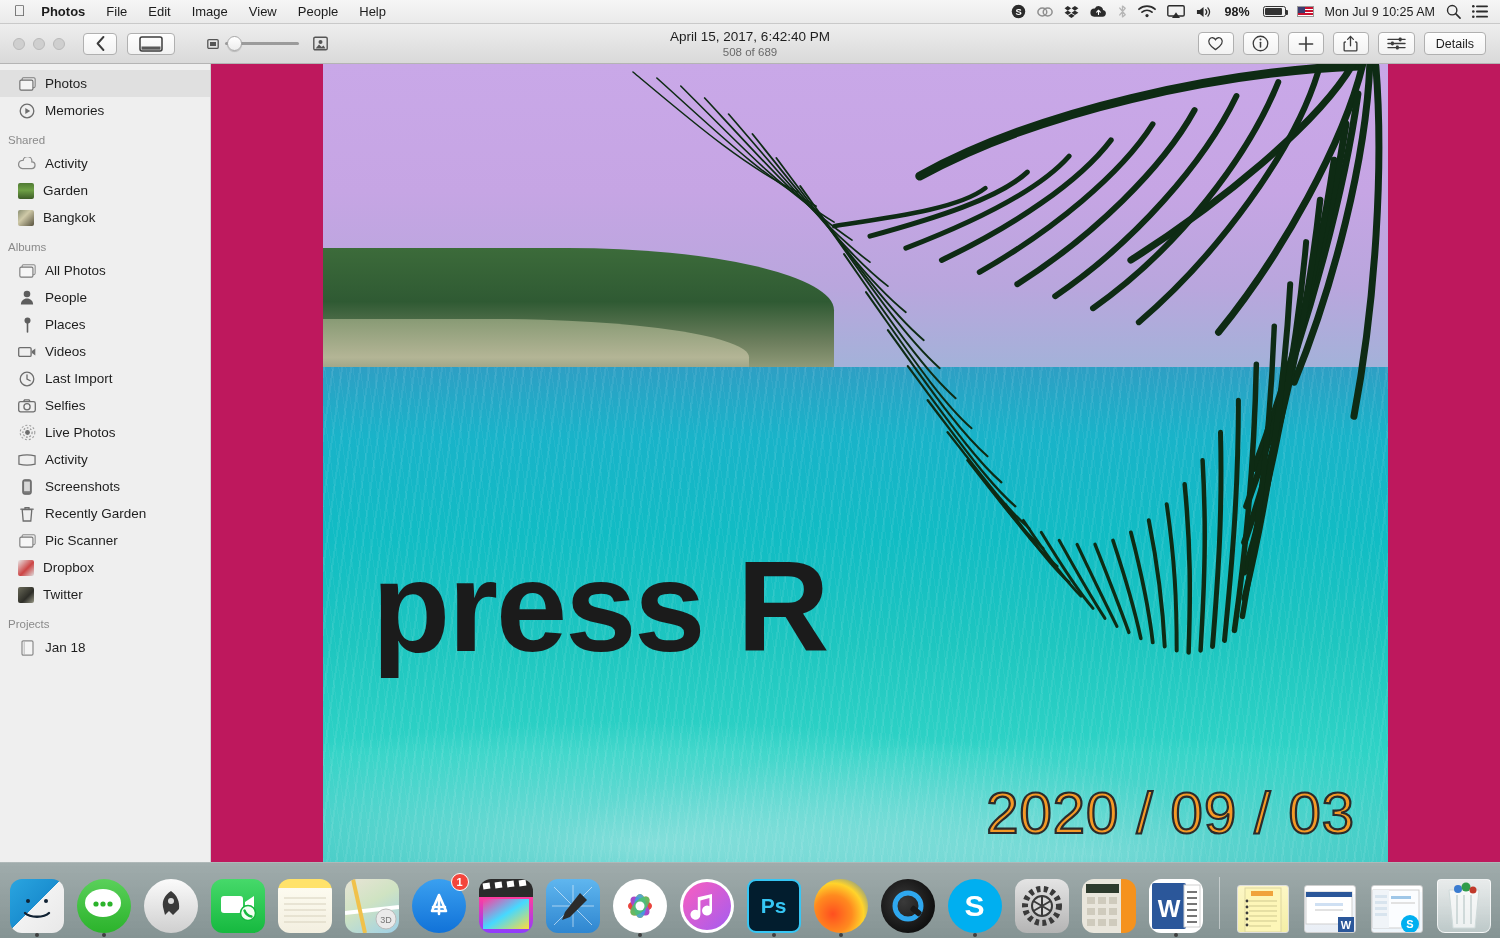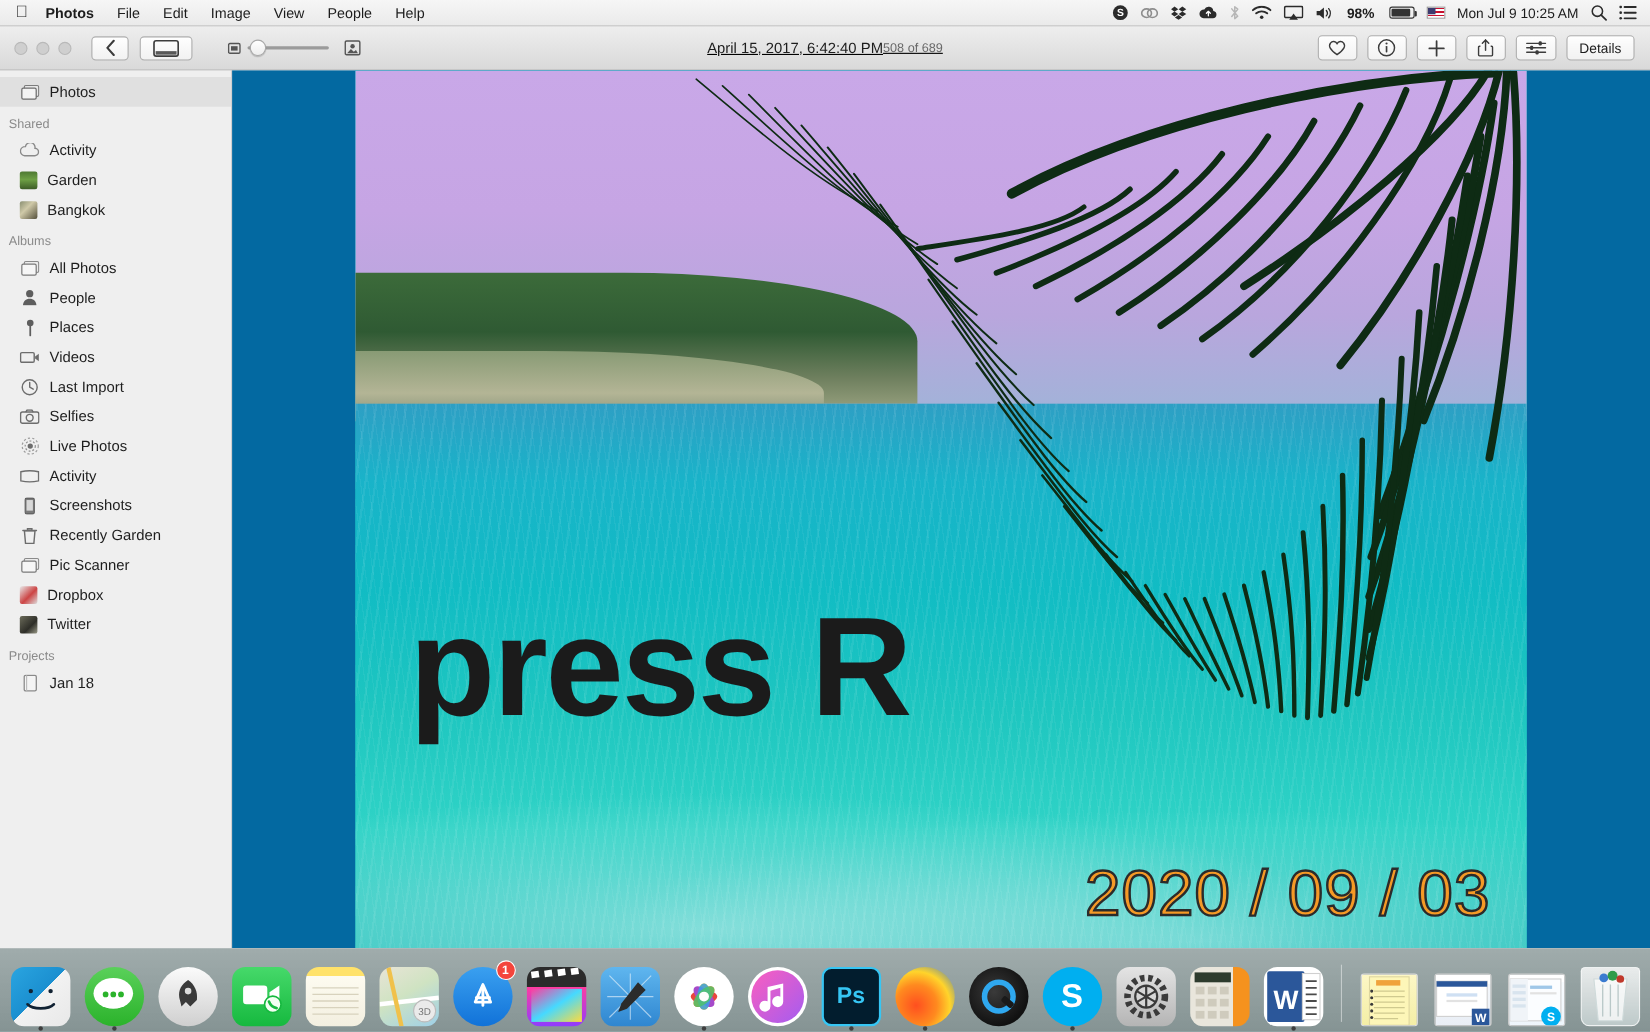--- a/index.html
+++ b/index.html
@@ -52,23 +52,22 @@
     box-shadow:0 1px 0 rgba(255,255,255,.7) inset;
   }
   .tb-group{display:flex;align-items:center;}
   .zoom-slider{display:flex;align-items:center;gap:6px;margin-left:22px;}
   .zoom-track{width:74px;height:3px;background:#9b9b9b;border-radius:2px;position:relative;}
   .zoom-knob{width:15px;height:15px;border-radius:50%;background:linear-gradient(to bottom,#fff,#ededed);
     border:1px solid #a8a8a8;box-shadow:0 1px 1px rgba(0,0,0,.18);}
   .sm-ico{color:#555;display:flex;align-items:center;}
   #title-center{
     position:absolute;left:0;right:0;top:0;bottom:0;
-    display:flex;align-items:center;justify-content:center;
+    display:flex;flex-direction:column;align-items:center;justify-content:center;
     pointer-events:none;
-    text-decoration:underline;
   }
   #title-center .t1{font-size:13.5px;color:#1e1e1e;line-height:16px;}
   #title-center .t2{font-size:11.5px;color:#6a6a6a;line-height:14px;}
   #title-right{margin-left:auto;display:flex;align-items:flex-start;gap:9px;padding-right:14px;z-index:2;}
   #title-right .tb-btn{height:23px;min-width:36px;}
   .details-btn{font-size:12.5px;color:#1c1c1c;padding:0 11px !important;}
 
   
   #content{display:flex;height:798px;width:100%;}
   #sidebar{
@@ -86,21 +85,21 @@
     display:flex;align-items:flex-end;padding-bottom:4px;
   }
   .side-ico{width:18px;height:18px;display:flex;align-items:center;justify-content:center;flex:0 0 18px;color:#6d6d6d;}
   .thumb{width:16px;height:16px;border-radius:2px;flex:0 0 16px;}
   .th-garden{background:linear-gradient(to bottom,#4f7a33 0%,#6ea045 45%,#3d5c27 100%);}
   .th-bangkok{background:linear-gradient(135deg,#8a8f72 0%,#cfc9a8 40%,#55503c 100%);}
   .th-dropbox{background:linear-gradient(135deg,#e8e8e8 0%,#c44 55%,#ddd 100%);}
   .th-twitter{background:linear-gradient(135deg,#6b6b5a 0%,#2e2e28 60%,#9a9a88 100%);}
 
   
-  #viewer{flex:1;position:relative;background:#0369a1;display:flex;align-items:flex-start;justify-content:center;}
+  #viewer{flex:1;position:relative;background:#be185d;display:flex;align-items:flex-start;justify-content:center;}
   #photo{
     position:relative;width:1065px;height:798px;overflow:hidden;
     background:#17b6bd;
   }
   
   .sky{position:absolute;left:0;top:0;width:100%;height:40%;
     background:linear-gradient(to bottom,#c9a8e8 0%,#c6a5e4 40%,#b9a6dd 70%,#9fb4d8 100%);}
   
   .land{position:absolute;left:0;top:23%;width:48%;height:15%;
     background:linear-gradient(to bottom,#3c6b3a 0%,#2f5a33 45%,#6e7f5e 80%,#8f9a78 100%);
@@ -366,20 +365,29 @@
     <div id="sidebar">
 
       <div class="side-row selected">
         <span class="side-ico">
           <svg width="17" height="14" viewBox="0 0 18 15">
               <rect x="3.2" y="0.8" width="14" height="10.6" rx="1.4" fill="#e8e8e8" stroke="#7c7c7c" stroke-width="1.1"></rect>
               <rect x="0.8" y="3.4" width="14" height="10.6" rx="1.4" fill="#f4f4f4" stroke="#6d6d6d" stroke-width="1.2"></rect>
             </svg>
         </span>
         <span>Photos</span>
+      </div>
+      <div class="side-row">
+        <span class="side-ico">
+          <svg width="16" height="16" viewBox="0 0 16 16">
+              <circle cx="8" cy="8" r="6.8" fill="none" stroke="#6d6d6d" stroke-width="1.3"></circle>
+              <path d="M6.3 4.9 L11.2 8 L6.3 11.1Z" fill="#6d6d6d"></path>
+            </svg>
+        </span>
+        <span>Memories</span>
       </div>
 
       <div class="side-head">Shared</div>
       <div class="side-row">
         <span class="side-ico">
           <svg width="18" height="13" viewBox="0 0 18 13">
               <path d="M4.4 11.6h9a3.4 3.4 0 0 0 .4-6.8A4.4 4.4 0 0 0 5.1 3.3 3.3 3.3 0 0 0 4.4 11.6Z" fill="none" stroke="#8a8a8a" stroke-width="1.25"></path>
             </svg>
         </span>
         <span>Activity</span>

